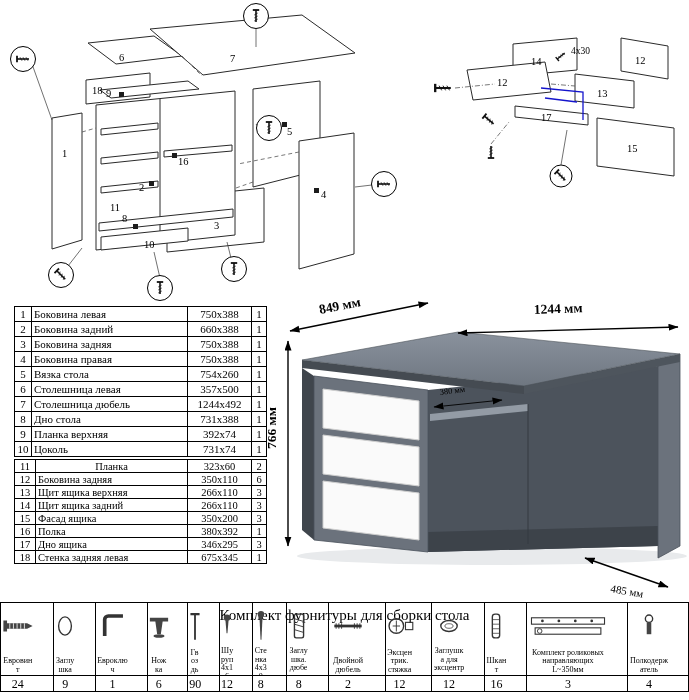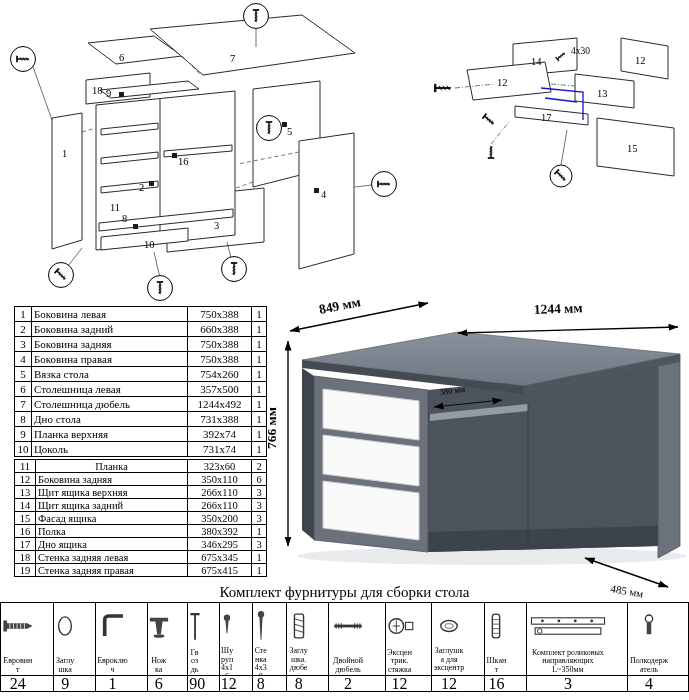--- a/index.html
+++ b/index.html
@@ -22,26 +22,26 @@
   col.c-num2 { width:21px; } col.c-name2 { width:152px; } col.c-size2 { width:64px; } col.c-qty2 { width:15px; }
 
   
   #exploded-wrap { left:2px; top:2px; width:425px; height:300px; }
   #drawer-wrap  { left:425px; top:24px; width:264px; height:238px; }
   #desk-wrap    { left:262px; top:294px; width:427px; height:304px; }
   svg { display:block; }
   svg text { font-family:"Liberation Serif", serif; }
 
   
-  #hw-title { left:0; top:584px; width:689px; text-align:center; font-size:15px; }
+  #hw-title { left:0; top:607px; width:689px; text-align:center; font-size:15px; }
   #hw-area { left:0; top:602px; width:689px; }
   table.hwt { border-collapse:collapse; table-layout:fixed; width:689px; }
   .hwt td { border:1px solid #000; text-align:center; vertical-align:bottom; padding:1px 19px 0 1px; overflow:hidden; }
   .hwt tr.r-main td { height:73px; }
-  .hwt tr.r-qty td { height:16px; font-size:16px; vertical-align:middle; line-height:14px; }
+  .hwt tr.r-qty td { height:16px; font-size:12px; vertical-align:middle; line-height:14px; }
   .hw-cell { display:flex; flex-direction:column; justify-content:space-between; align-items:center; height:70px; }
   .hw-ico { flex:0 0 auto; }
   .hw-name { font-size:8px; line-height:8.5px; white-space:normal; word-wrap:break-word; width:100%; padding-bottom:1px; }
 </style>
 </head>
 <body>
 
 <div id="exploded-wrap" class="abs">
 <svg viewBox="0 0 425 300" width="425" height="300">
   <defs>
@@ -299,26 +299,20 @@
     <tr>
           <td class="ctr">17</td>
           <td>Дно ящика</td>
           <td class="ctr">346x295</td>
           <td class="ctr">3</td>
         </tr>
     <tr>
           <td class="ctr">18</td>
           <td>Стенка задняя левая</td>
           <td class="ctr">675x345</td>
-          <td class="ctr">1</td>
-        </tr>
-    <tr>
-          <td class="ctr">19</td>
-          <td>Стенка задняя правая</td>
-          <td class="ctr">675x415</td>
           <td class="ctr">1</td>
         </tr>
   </tbody>
     </table>
 </div>
 
 <div id="desk-wrap" class="abs">
 <svg viewBox="0 0 427 304" width="427" height="304">
   <defs>
     <marker id="da" markerWidth="11" markerHeight="8" refX="9.5" refY="3.5" orient="auto-start-reverse" markerUnits="userSpaceOnUse">

